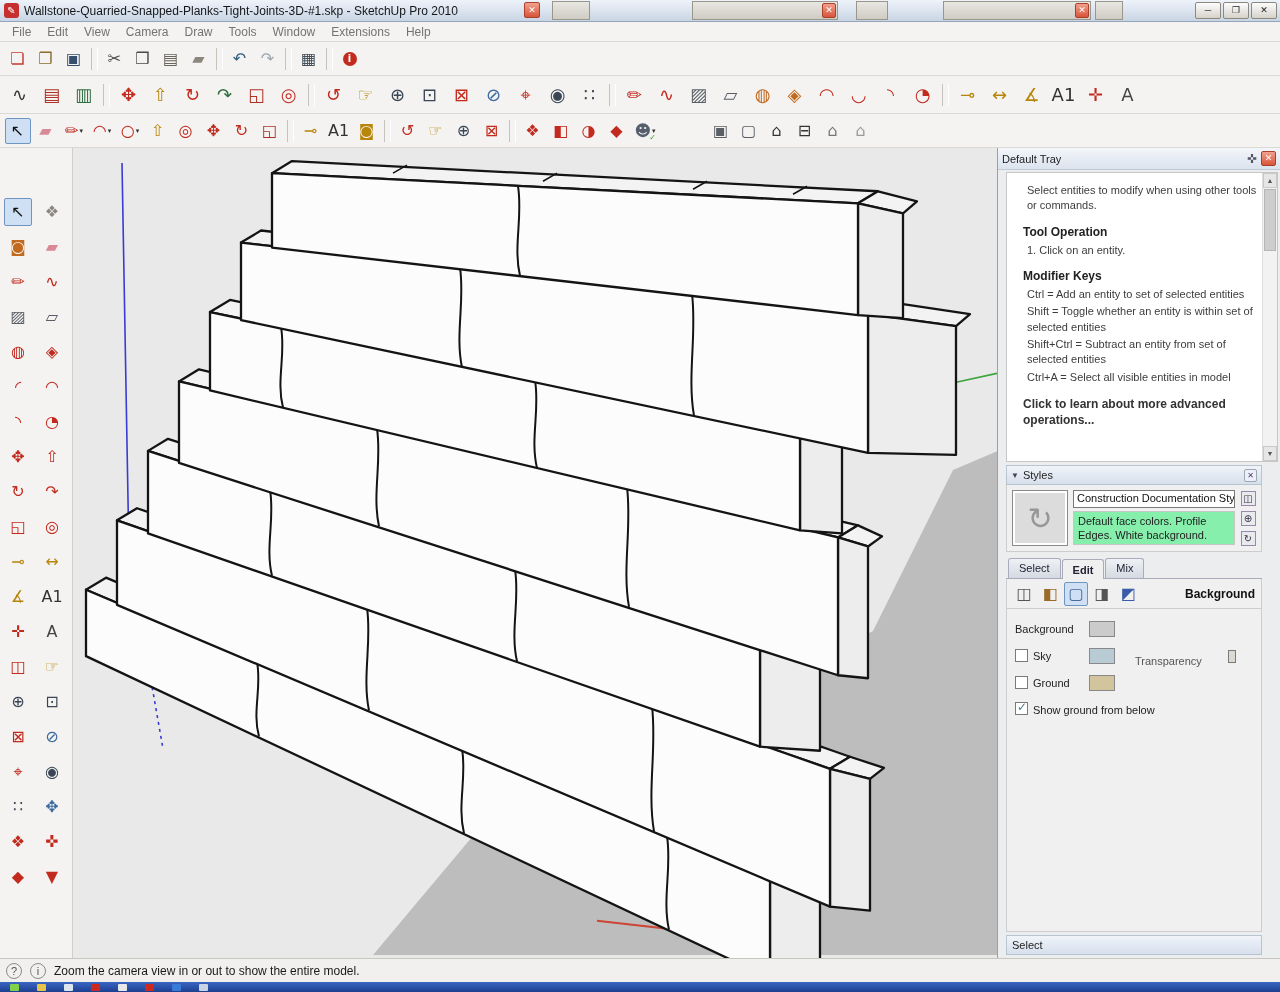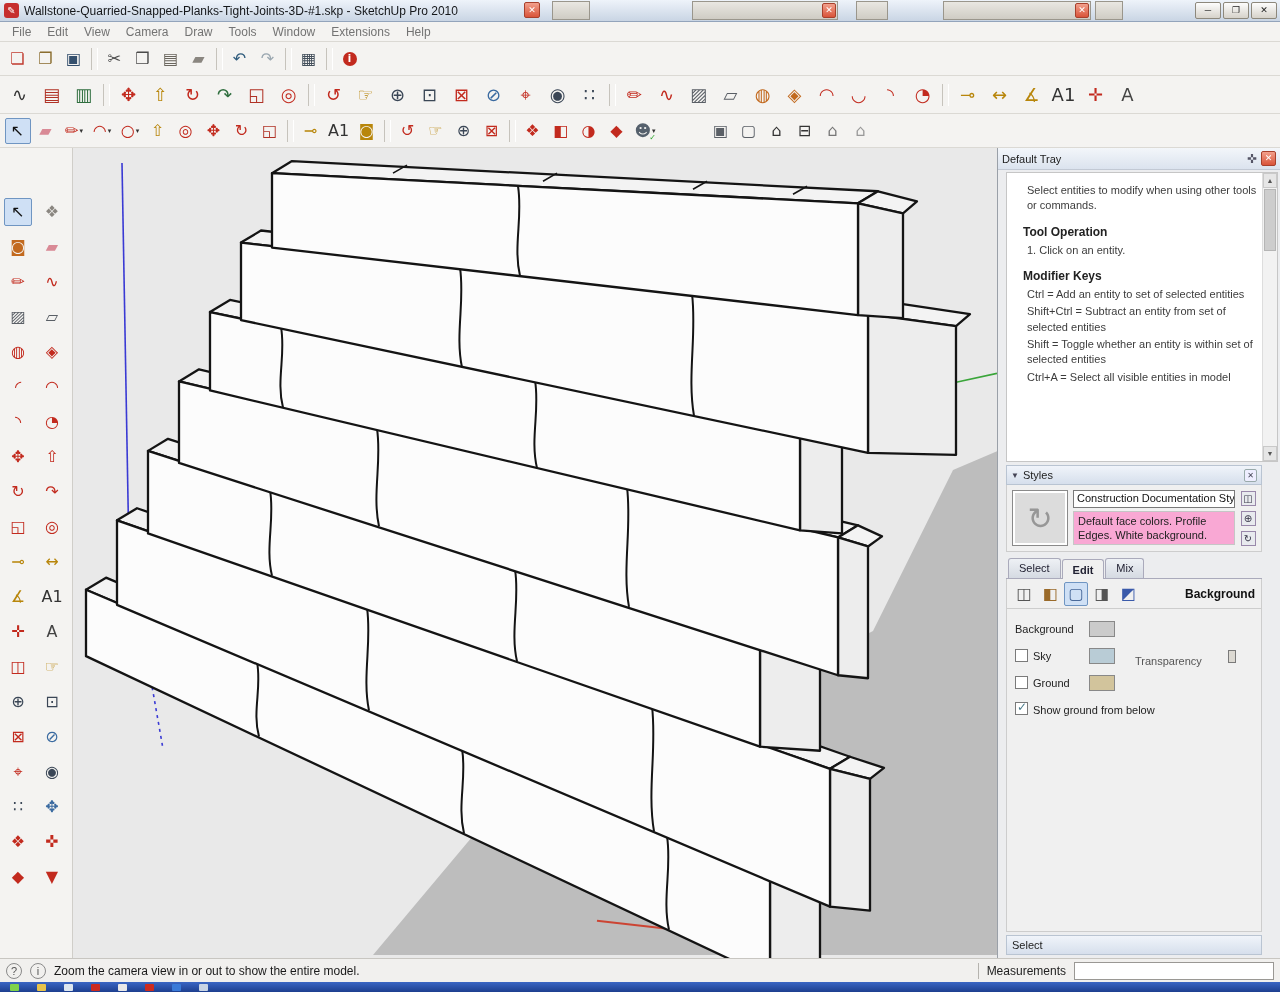--- a/index.html
+++ b/index.html
@@ -58,21 +58,21 @@
 .sc-thumb{height:62px;background:#cdcdcd;border:1px solid #b5b5b5;margin:1px}
 .sc-track{flex:1}
 .sec-header{height:20px;flex:none;display:flex;align-items:center;background:linear-gradient(#f0f4fa,#d6dfec);border:1px solid #b9c4d2;margin:3px 18px 0 8px;padding:0 4px;color:#222}
 .sec-header .arr{font-size:8px;margin-right:4px;color:#445}
 .sec-title{flex:1;font-weight:normal}
 .sec-x{width:13px;height:13px;border:1px solid #9aa;background:#eef;border-radius:2px;font-size:8px;line-height:11px;text-align:center;color:#445}
 .styles-body{flex:none;background:#f0f0f0;border:1px solid #cdcdcd;border-top:none;margin:0 18px 0 8px;padding:5px;display:flex;gap:5px}
 .thumb{width:56px;height:56px;flex:none;background:#dcdcdc;border:1px solid #8a8a8a;box-shadow:inset 0 0 0 2px #fff;display:flex;align-items:center;justify-content:center;color:#979797;font-size:30px;font-family:"DejaVu Sans",sans-serif}
 .style-col{flex:1;min-width:0}
 .combo{height:18px;background:#fff;border:1px solid #7a7a7a;padding:1px 3px;white-space:nowrap;overflow:hidden;font-size:11px;color:#111}
-.desc{margin-top:3px;background:#f9a8d4;border:1px solid #c6c6c6;padding:2px 4px;height:34px;color:#222;line-height:1.3}
+.desc{margin-top:3px;background:#86efac;border:1px solid #c6c6c6;padding:2px 4px;height:34px;color:#222;line-height:1.3}
 .mini-col{width:16px;flex:none;display:flex;flex-direction:column;gap:5px;align-items:center;padding-top:1px}
 .mini-btn{width:15px;height:15px;border:1px solid #98a;background:#e8eaee;font-size:10px;line-height:13px;text-align:center;color:#334;font-family:"DejaVu Sans",sans-serif}
 .tabs{flex:none;display:flex;margin:6px 18px 0 8px;border-bottom:1px solid #aab;padding-left:2px}
 .tab{padding:3px 10px;background:linear-gradient(#eef1f5,#d5dae2);border:1px solid #aab;border-bottom:none;border-radius:3px 3px 0 0;margin-right:1px;color:#223}
 .tab.active{background:#f0f0f0;font-weight:bold;position:relative;top:1px;padding-top:4px}
 .edit-bar{flex:none;height:30px;background:#f0f0f0;border:1px solid #cdcdcd;border-top:none;margin:0 18px 0 8px;display:flex;align-items:center;padding:0 4px}
 .edit-bar .ti{min-width:24px;height:24px}
 .edit-label{margin-left:auto;font-weight:bold;font-size:12px;color:#111;padding-right:2px}
 .settings{flex:1;background:#f0f0f0;border:1px solid #cdcdcd;border-top:none;margin:0 18px 0 8px;padding:12px 8px 8px;position:relative;min-height:0}
 .srow{display:flex;align-items:center;margin-bottom:11px}
@@ -734,23 +734,24 @@
         <span class="tray-close">✕</span>
       </div>
 
       <div class="instructor">
         <div class="instr-text">
           <div class="il">Select entities to modify when using other tools or commands.</div>
           <div class="ih">Tool Operation</div>
           <div class="il">1. Click on an entity.</div>
           <div class="ih">Modifier Keys</div>
           <div class="il">Ctrl = Add an entity to set of selected entities</div>
+          <div class="il">Shift = Toggle whether an entity is within set of selected entities</div>
           <div class="il">Shift+Ctrl = Subtract an entity from set of selected entities</div>
-          <div class="il">Shift = Toggle whether an entity is within set of selected entities</div>
           <div class="il">Ctrl+A = Select all visible entities in model</div>
+          <div class="more">Click to learn about more advanced operations...</div>
         </div>
         <div class="instr-scroll">
           <span class="sc-btn">▲</span>
           <span class="sc-thumb"></span>
           <span class="sc-track"></span>
           <span class="sc-btn">▼</span>
         </div>
       </div>
 
       <div class="sec-header">
@@ -829,25 +830,20 @@
       <div class="bottom-bar">
         <span>Select</span>
       </div>
     </div>
   </div>
 
   <div class="statusbar">
     <span class="sb-ico">?</span>
     <span class="sb-ico">i</span>
     <span class="sb-hint">Zoom the camera view in or out to show the entire model.</span>
-    <span class="sb-right">
-      <span class="sb-div"></span>
-      <span class="sb-meas">Measurements</span>
-      <input class="meas-box" value="" style="">
-    </span>
   </div>
 
   <div class="taskbar">
 
   <span class="tki" style="background: rgb(127, 210, 74);"></span>
       <span class="tki" style="background: rgb(232, 195, 74);"></span>
       <span class="tki" style="background: rgb(220, 230, 240);"></span>
       <span class="tki" style="background: rgb(204, 42, 30);"></span>
       <span class="tki" style="background: rgb(232, 232, 232);"></span>
       <span class="tki" style="background: rgb(204, 42, 30);"></span>

